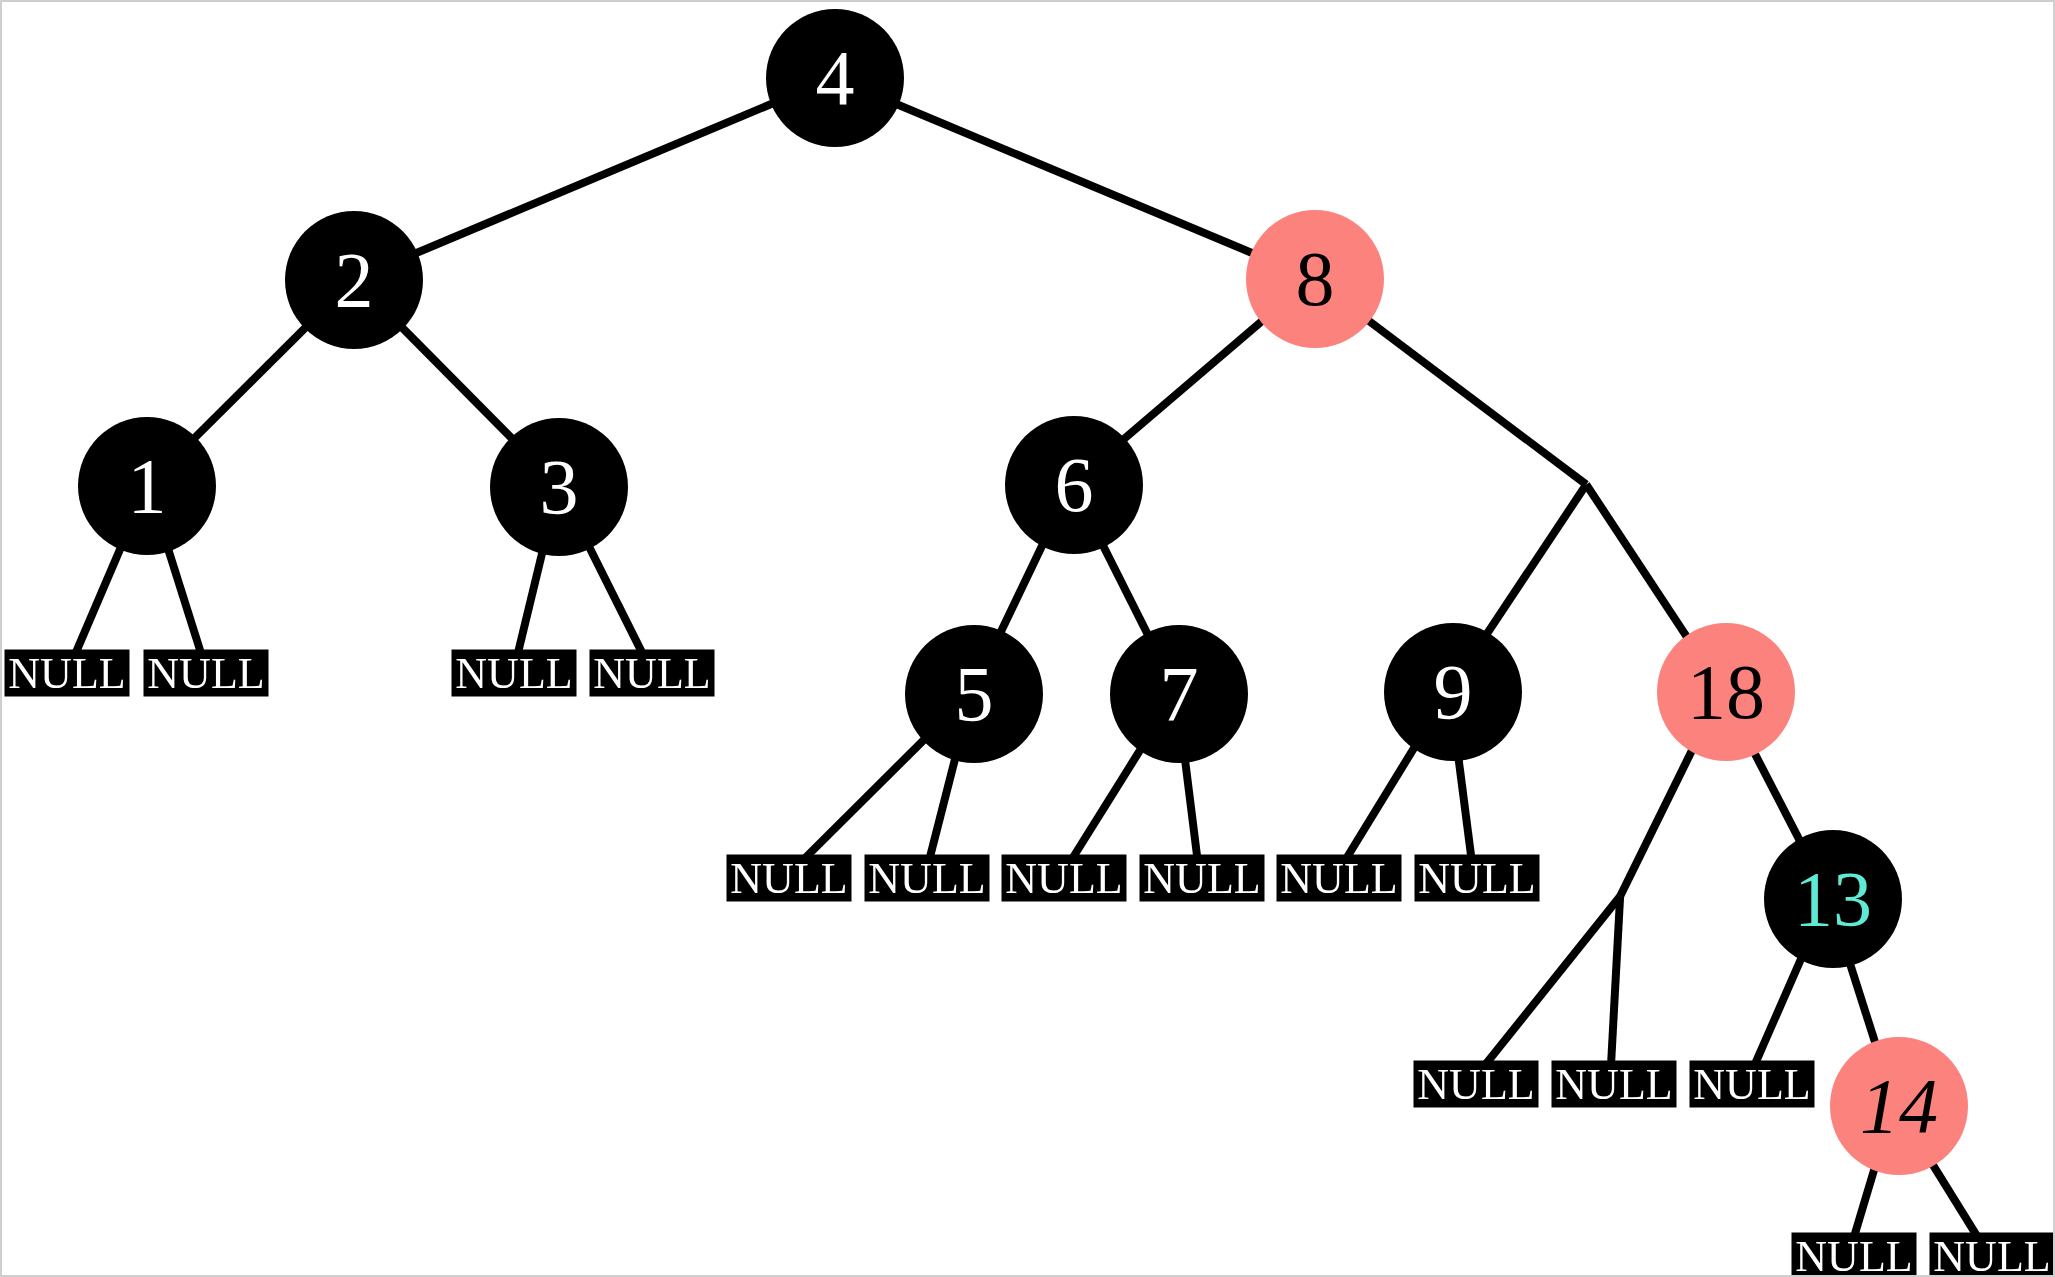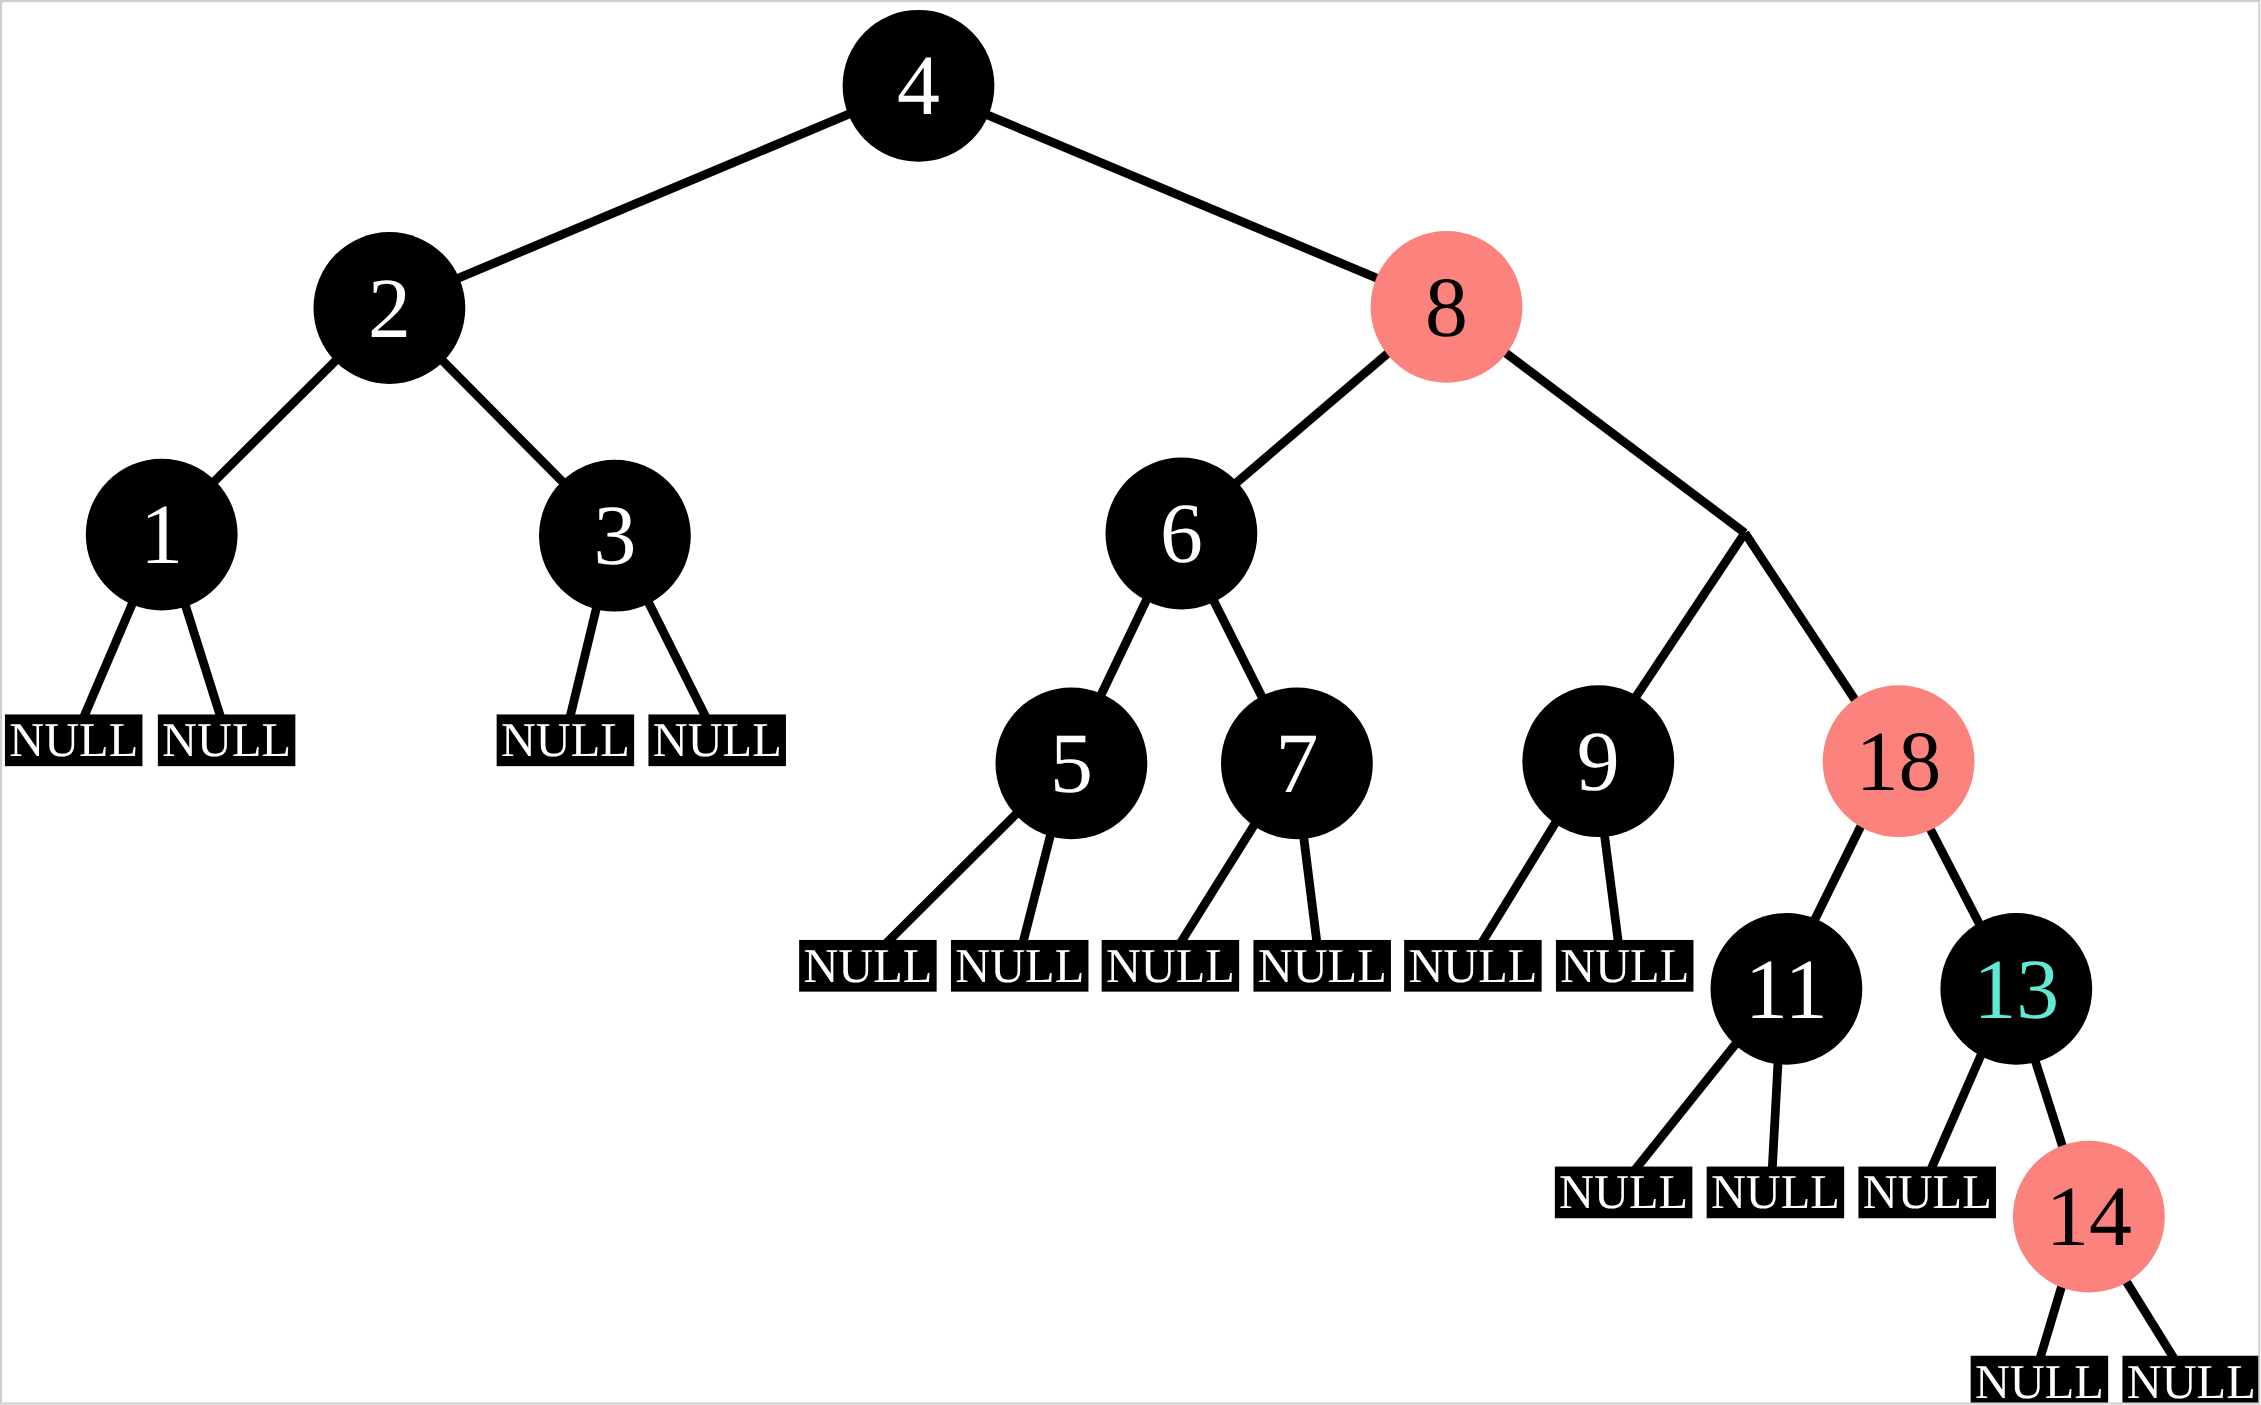--- a/index.html
+++ b/index.html
@@ -87,23 +87,22 @@
     <div class="tree-node" style="left: 833px; top: 76px; background: rgb(0, 0, 0); color: rgb(255, 255, 255);">4</div>
     <div class="tree-node" style="left: 352px; top: 278px; background: rgb(0, 0, 0); color: rgb(255, 255, 255);">2</div>
     <div class="tree-node" style="left: 1313px; top: 277px; background: rgb(251, 130, 125); color: rgb(0, 0, 0);">8</div>
     <div class="tree-node" style="left: 145px; top: 484px; background: rgb(0, 0, 0); color: rgb(255, 255, 255);">1</div>
     <div class="tree-node" style="left: 557px; top: 485px; background: rgb(0, 0, 0); color: rgb(255, 255, 255);">3</div>
     <div class="tree-node" style="left: 1072px; top: 483px; background: rgb(0, 0, 0); color: rgb(255, 255, 255);">6</div>
     <div class="tree-node" style="left: 972px; top: 692px; background: rgb(0, 0, 0); color: rgb(255, 255, 255);">5</div>
     <div class="tree-node" style="left: 1177px; top: 692px; background: rgb(0, 0, 0); color: rgb(255, 255, 255);">7</div>
     <div class="tree-node" style="left: 1451px; top: 690px; background: rgb(0, 0, 0); color: rgb(255, 255, 255);">9</div>
     <div class="tree-node" style="left: 1724px; top: 690px; background: rgb(251, 130, 125); color: rgb(0, 0, 0);">18</div>
-    <div class="tree-node" style="left: 1622px; top: 897px; background: rgb(0, 0, 0); color: rgb(255, 255, 255);">11</div>
     <div class="tree-node" style="left: 1831px; top: 897px; background: rgb(0, 0, 0); color: #5eead4;">13</div>
-    <div class="tree-node" style="left: 1897px; top: 1104px; background: rgb(251, 130, 125); color: rgb(0, 0, 0);">14</div>
+    <div class="tree-node" style="left: 1897px; top: 1104px; background: rgb(251, 130, 125); color: rgb(0, 0, 0); font-style: italic;">14</div>
     <div class="null-leaf" style="left: 65px; top: 671px; background: rgb(0, 0, 0); color: rgb(255, 255, 255);">NULL</div>
     <div class="null-leaf" style="left: 204px; top: 671px; background: rgb(0, 0, 0); color: rgb(255, 255, 255);">NULL</div>
     <div class="null-leaf" style="left: 512px; top: 671px; background: rgb(0, 0, 0); color: rgb(255, 255, 255);">NULL</div>
     <div class="null-leaf" style="left: 650px; top: 671px; background: rgb(0, 0, 0); color: rgb(255, 255, 255);">NULL</div>
     <div class="null-leaf" style="left: 787px; top: 876px; background: rgb(0, 0, 0); color: rgb(255, 255, 255);">NULL</div>
     <div class="null-leaf" style="left: 925px; top: 876px; background: rgb(0, 0, 0); color: rgb(255, 255, 255);">NULL</div>
     <div class="null-leaf" style="left: 1062px; top: 876px; background: rgb(0, 0, 0); color: rgb(255, 255, 255);">NULL</div>
     <div class="null-leaf" style="left: 1200px; top: 876px; background: rgb(0, 0, 0); color: rgb(255, 255, 255);">NULL</div>
     <div class="null-leaf" style="left: 1337px; top: 876px; background: rgb(0, 0, 0); color: rgb(255, 255, 255);">NULL</div>
     <div class="null-leaf" style="left: 1475px; top: 876px; background: rgb(0, 0, 0); color: rgb(255, 255, 255);">NULL</div>

